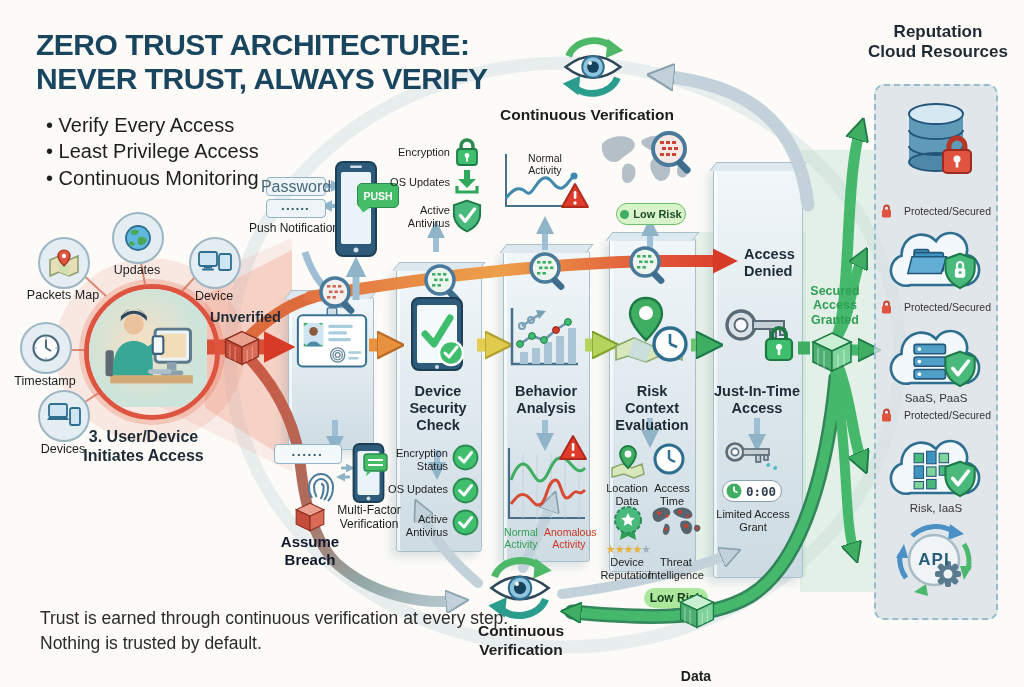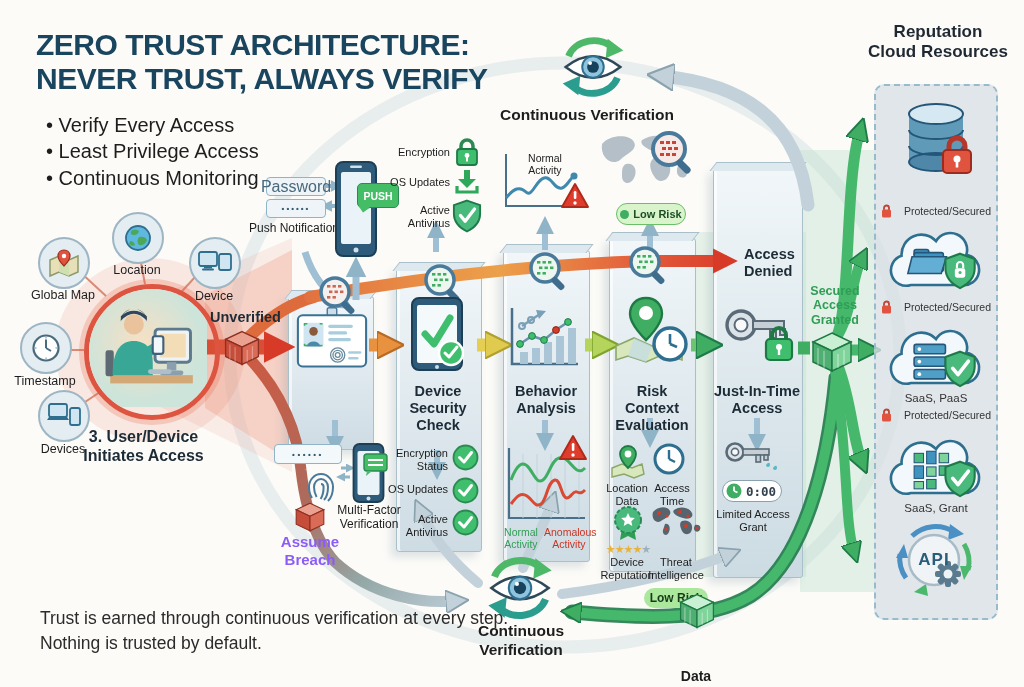--- a/index.html
+++ b/index.html
@@ -242,21 +242,21 @@
               <rect x="49" y="30" width="9" height="9" fill="#49b97c"></rect>
             <rect x="25" y="45" width="9" height="7" fill="#7fd49b"></rect>
               <rect x="37" y="43" width="9" height="9" fill="#49b97c"></rect>
           </g>
           <g transform="translate(53,26)">
             <path d="M16,0 L30,5 V14 C30,23 24,29 16,33 C8,29 2,23 2,14 V5 Z" fill="#49b97c" stroke="#1f7a4a" stroke-width="2"></path>
             <polyline points="9,16 14,22 24,9" fill="none" stroke="#fff" stroke-width="3.5" stroke-linecap="round" stroke-linejoin="round"></polyline>
           </g>
         </svg>
       </span>
-      <div class="lbl" style="left:0;top:416px;width:100%;font-size:11.5px;color:#333">SaaS, Grant</div>
+      <div class="lbl" style="left:0;top:416px;width:100%;font-size:11.5px;color:#333">Risk, IaaS</div>
       <span class="abs" style="left:16px;top:432px">
         <svg width="88" height="88" viewBox="0 0 88 88">
           <path d="M20,18 A34,34 0 0 1 62,14" fill="none" stroke="#4a90c4" stroke-width="5"></path>
           <polygon points="58,6 72,16 56,22" fill="#4a90c4"></polygon>
           <path d="M72,26 A34,34 0 0 1 76,52" fill="none" stroke="#4bb86e" stroke-width="5"></path>
           <polygon points="80,48 72,62 68,48" fill="#4bb86e"></polygon>
           <path d="M14,60 A34,34 0 0 1 8,36" fill="none" stroke="#4a90c4" stroke-width="5"></path>
           <polygon points="4,40 12,26 16,40" fill="#4a90c4"></polygon>
           <polygon points="36,78 22,74 34,66" fill="#4bb86e"></polygon>
           <circle cx="42" cy="42" r="25" fill="#f0f4f7" stroke="#a8bcc8" stroke-width="2.5"></circle>
@@ -300,30 +300,30 @@
       </svg>
     </div>
     <div class="ctx" style="left:38px;top:237px">
       <svg width="32" height="30" viewBox="0 0 32 30">
         <polygon points="2,12 11,8 21,12 30,8 30,24 21,28 11,24 2,28" fill="#e6dfb8" stroke="#8a9a6a" stroke-width="1.5"></polygon>
         <polygon points="11,8 21,12 21,28 11,24" fill="#cfe0b0"></polygon>
         <path d="M16,2 C12,2 10,5 10,8 C10,12 16,18 16,18 C16,18 22,12 22,8 C22,5 20,2 16,2 Z" fill="#e0543f" stroke="#9e2c1e" stroke-width="1.2"></path>
         <circle cx="16" cy="8" r="2.2" fill="#fff"></circle>
       </svg>
     </div>
-    <div class="lbl" style="left:24px;top:288px;width:78px;font-size:12.5px"><span>Global Map</span></div>
+    <div class="lbl" style="left:24px;top:288px;width:78px;font-size:12.5px"><span>Packets Map</span></div>
     <div class="ctx" style="left:112px;top:212px">
       <svg width="30" height="30" viewBox="0 0 30 30">
         <circle cx="15" cy="15" r="12" fill="#5fb8e0" stroke="#2e6e8e" stroke-width="1.8"></circle>
         <path d="M8,8 q4,-3 8,0 q-1,4 -5,4 q-4,0 -3,-4 Z" fill="#4aa856"></path>
         <path d="M16,14 q6,-1 8,3 q-2,6 -8,5 q-3,-4 0,-8 Z" fill="#4aa856"></path>
         <path d="M7,18 q4,0 5,4 q-3,2 -6,-1 Z" fill="#4aa856"></path>
       </svg>
     </div>
-    <div class="lbl" style="left:102px;top:263px;width:70px;font-size:12.5px"><span>Location</span></div>
+    <div class="lbl" style="left:102px;top:263px;width:70px;font-size:12.5px"><span>Updates</span></div>
     <div class="ctx" style="left:189px;top:237px">
       <svg width="34" height="30" viewBox="0 0 34 30">
         <rect x="1" y="4" width="18" height="14" rx="2" fill="#cfe6f2" stroke="#2e6e8e" stroke-width="1.8"></rect>
         <rect x="6" y="18" width="8" height="2.5" fill="#2e6e8e"></rect>
           <rect x="4" y="20.5" width="12" height="2" rx="1" fill="#2e6e8e"></rect>
         <rect x="21" y="6" width="12" height="16" rx="2" fill="#cfe6f2" stroke="#2e6e8e" stroke-width="1.8"></rect>
       </svg>
     </div>
     <div class="lbl" style="left:184px;top:289px;width:60px;font-size:12.5px"><span>Device</span></div>
     <div class="ctx" style="left:20px;top:322px">
@@ -776,21 +776,21 @@
       </svg>
     </span>
 
     <span class="abs" style="left:294px;top:501px">
       <svg width="32" height="32" viewBox="0 0 44 44">
         <polygon points="22,3 41,12 22,21 3,12" fill="#eba18f" stroke="#8e2f22" stroke-width="1.5"></polygon>
         <polygon points="3,12 22,21 22,41 3,32" fill="#c64d3a" stroke="#8e2f22" stroke-width="1.5"></polygon>
         <polygon points="41,12 41,32 22,41 22,21" fill="#d96b57" stroke="#8e2f22" stroke-width="1.5"></polygon>
       </svg>
     </span>
-    <div class="lbl b" style="left:266px;top:533px;width:88px;font-size:15px;color:#8b5cf6;line-height:1.2">Assume Breach</div>
+    <div class="lbl b" style="left:266px;top:533px;width:88px;font-size:15px;color:#0f172a;line-height:1.2">Assume Breach</div>
 
     <span class="abs" style="left:474px;top:548px">
       <svg width="92" height="80" viewBox="0 0 90 78">
         <path d="M20,28 A27,23 0 0 1 66,20" fill="none" stroke="#4cb868" stroke-width="7"></path>
         <polygon points="60,10 76,22 58,30" fill="#4cb868"></polygon>
         <path d="M70,50 A27,23 0 0 1 24,58" fill="none" stroke="#2a9d8f" stroke-width="7"></path>
         <polygon points="30,68 14,56 32,48" fill="#2a9d8f"></polygon>
         <path d="M17,39 Q45,17 73,39 Q45,61 17,39 Z" fill="#fff" stroke="#2f4858" stroke-width="2.5"></path>
         <circle cx="45" cy="39" r="11" fill="#8ec4dd" stroke="#2e6e8e" stroke-width="2"></circle>
         <circle cx="45" cy="39" r="6" fill="#16425b"></circle>

